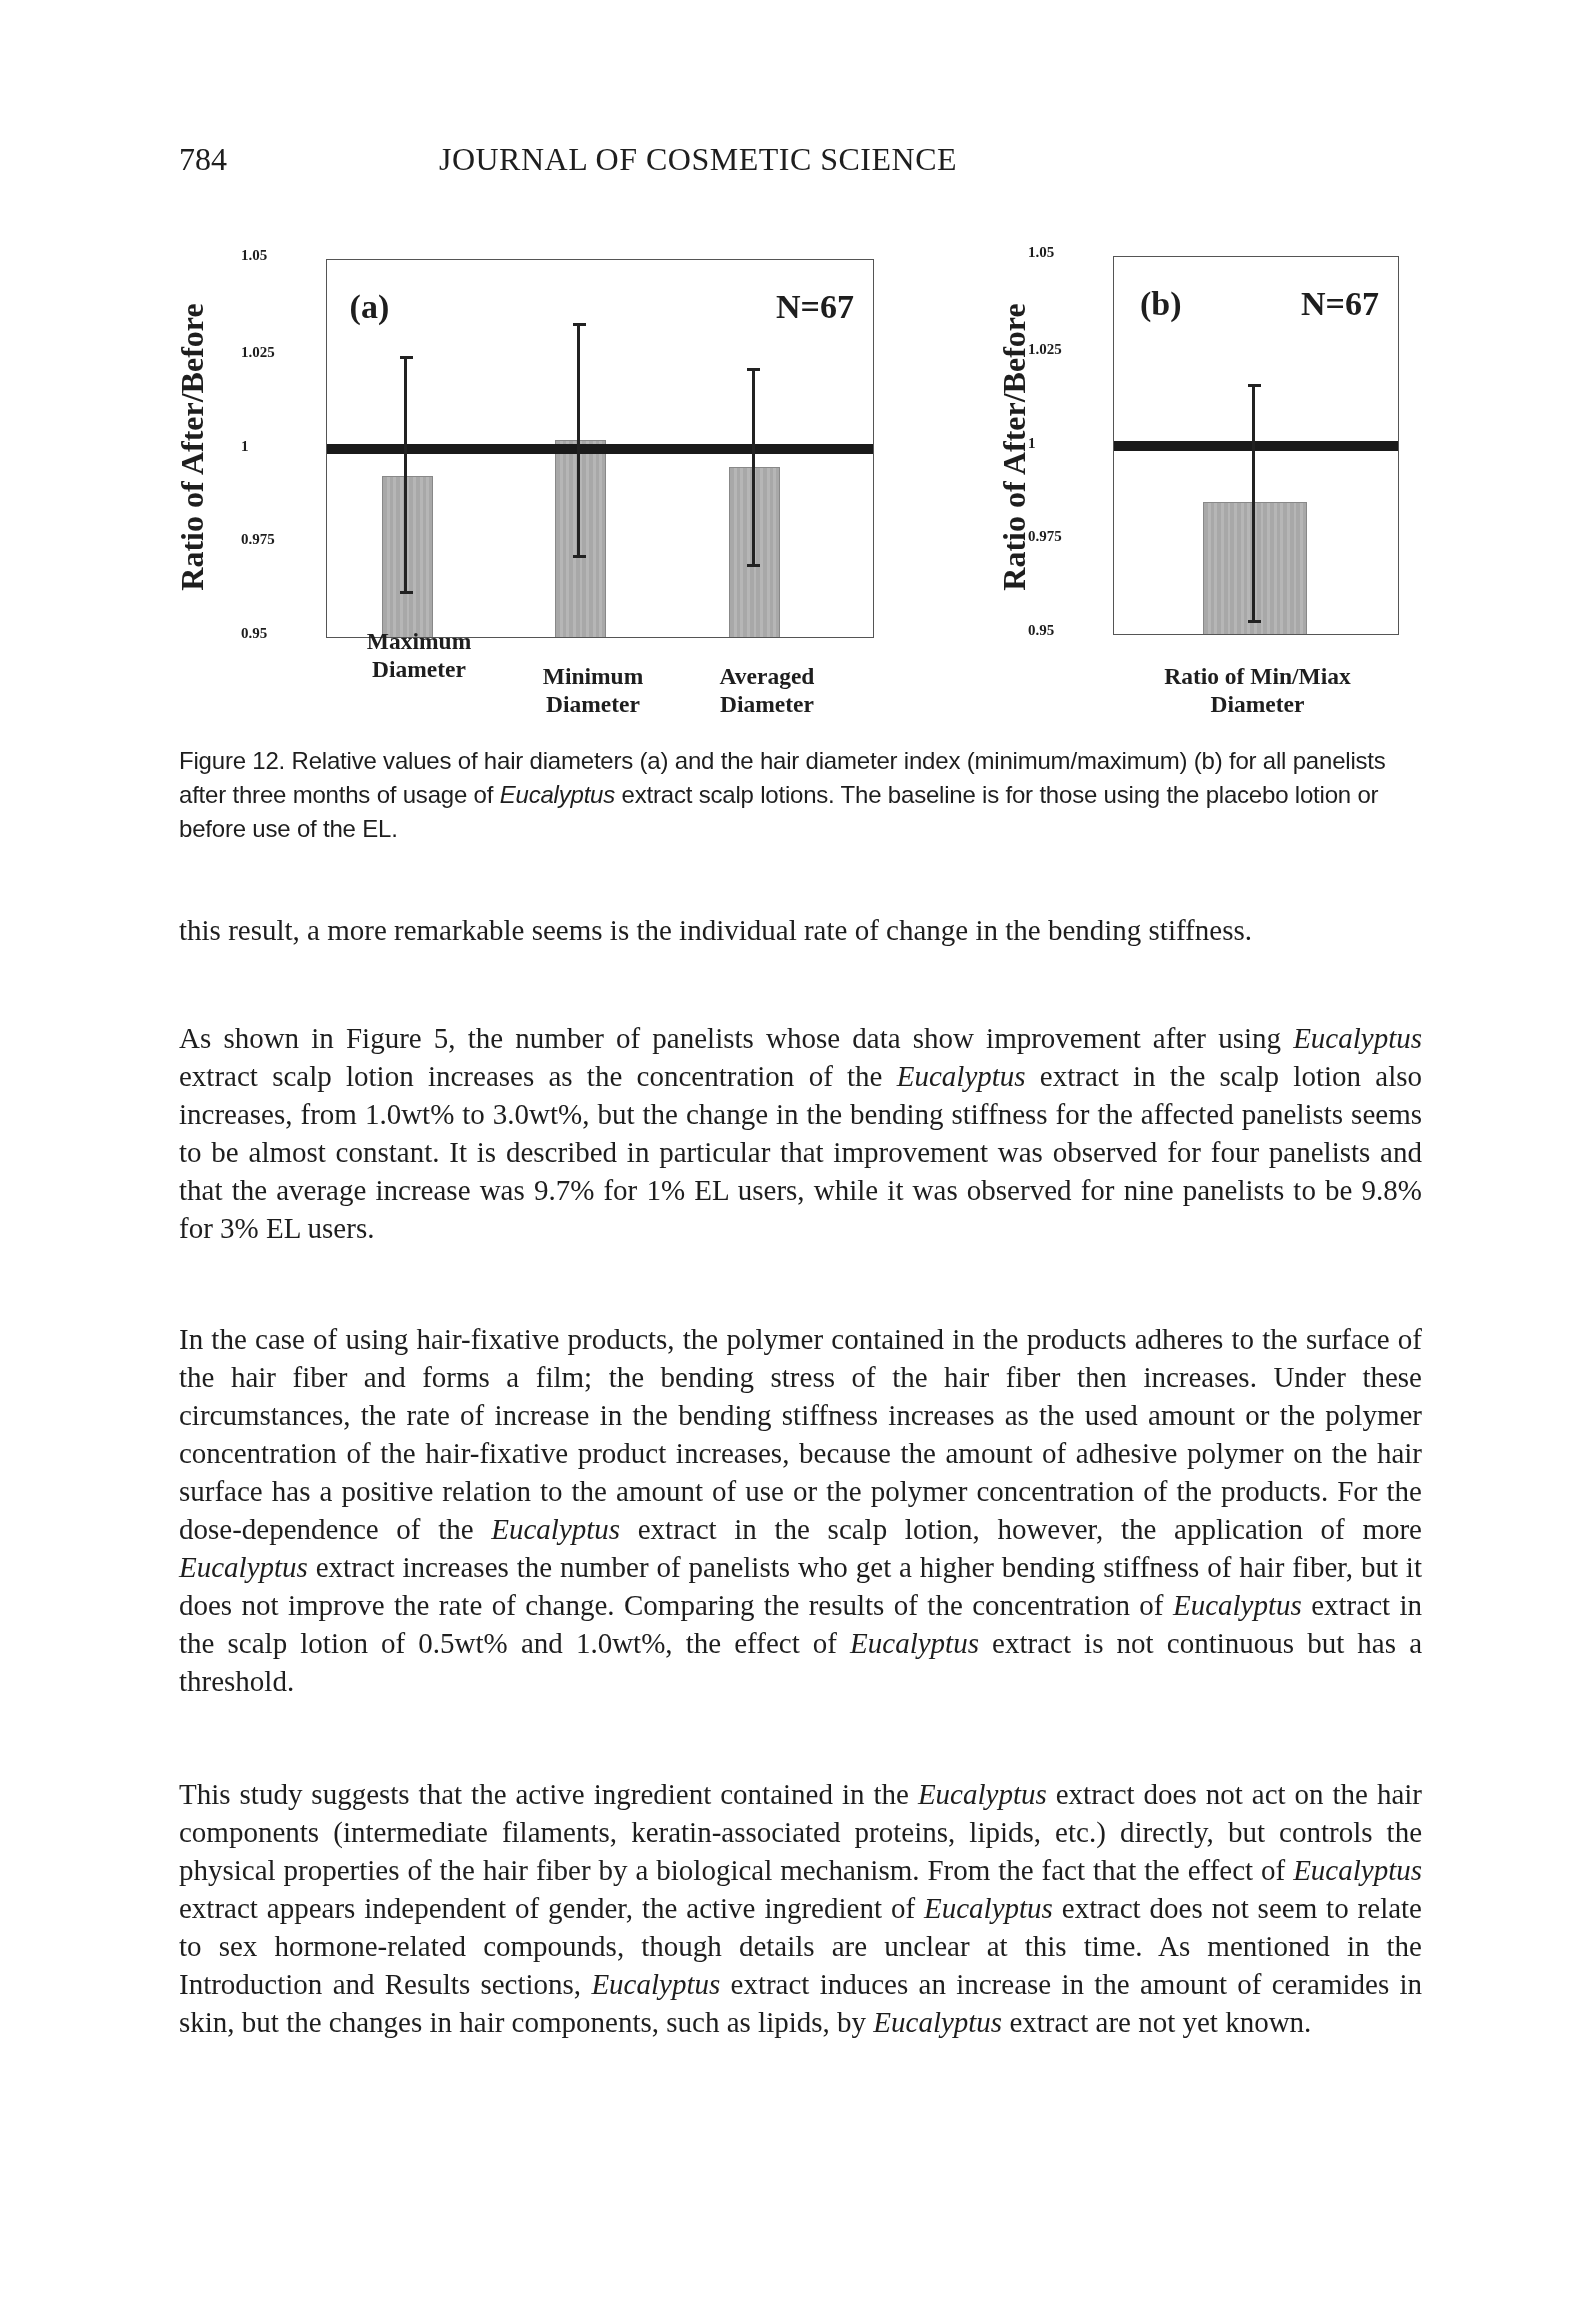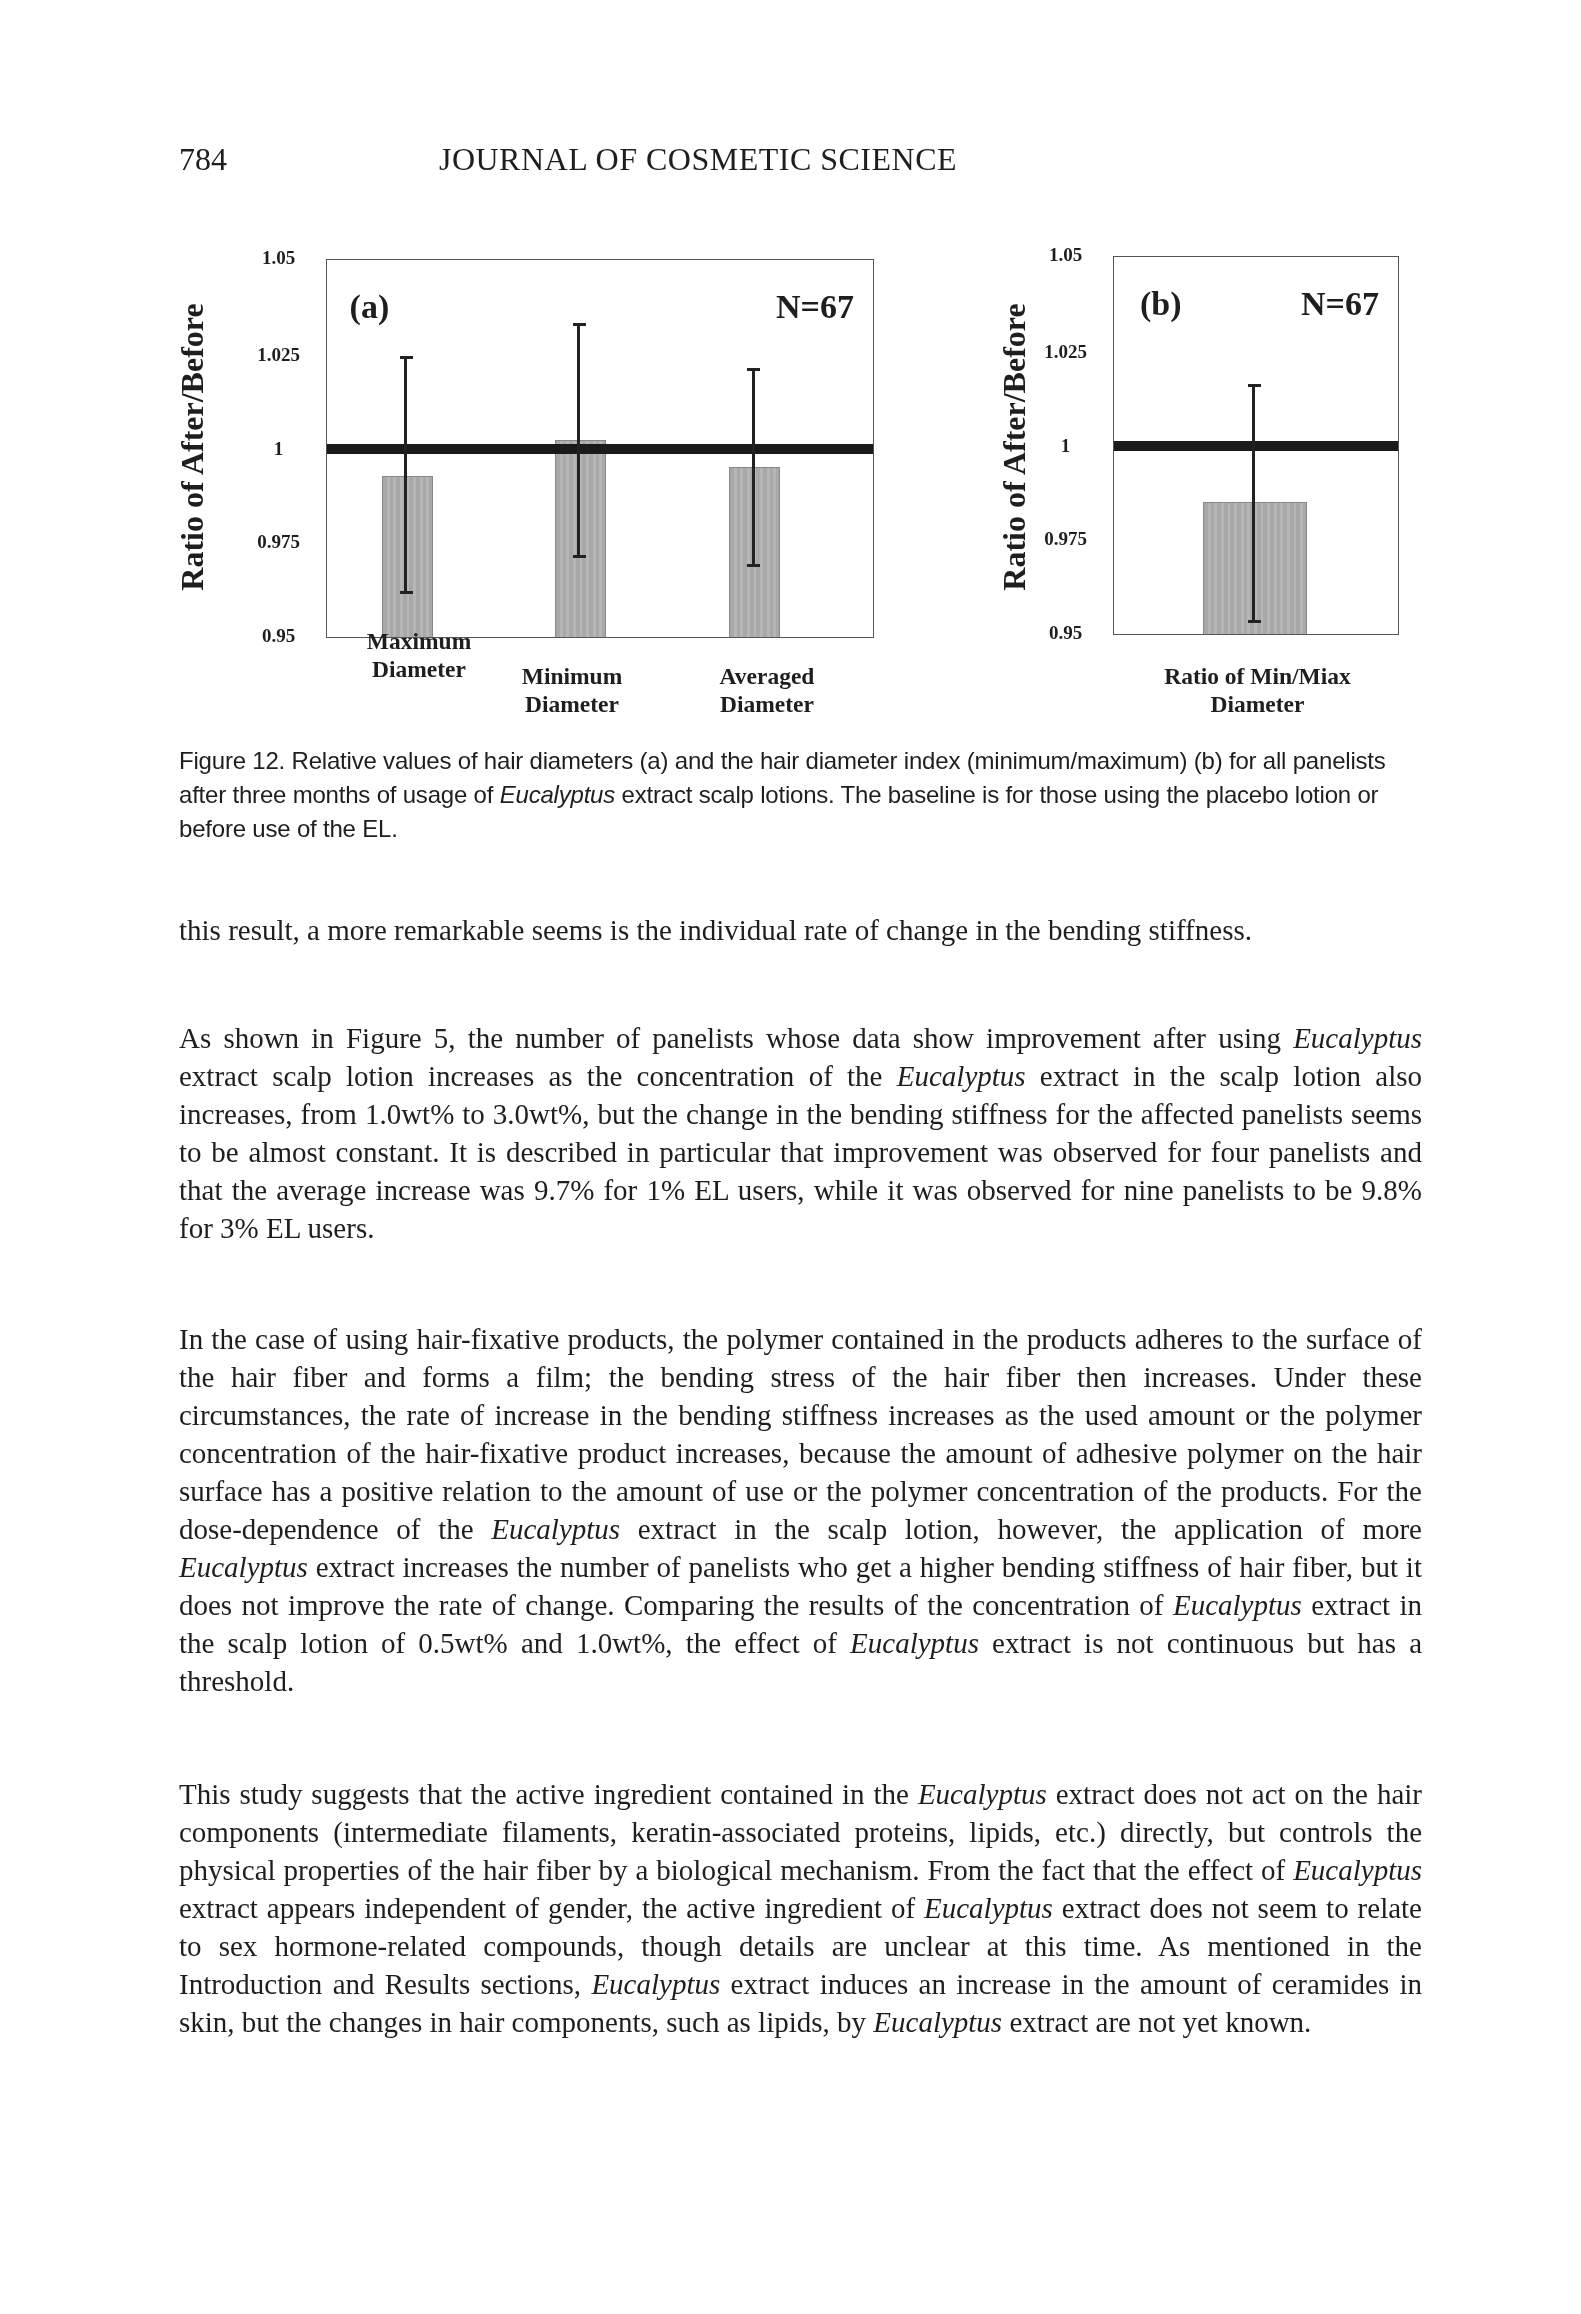--- a/index.html
+++ b/index.html
@@ -2,21 +2,21 @@
 <html style="font-size:15px"><head>
 <meta charset="utf-8">
 <style>
   html, body { margin: 0; padding: 0; background: #ffffff; }
   body { width: 1582px; height: 2315px; position: relative; overflow: hidden; color: #1e1e1e; font-family: "Liberation Serif", "DejaVu Serif", serif; }
   .abs { position: absolute; }
   .page-number { left: 179px; top: 141px; font-size: 32px; }
   .running-head { left: 340px; top: 141px; width: 716px; text-align: center; font-size: 32px; letter-spacing: 0.5px; }
 
   .ytitle { font-weight: bold; font-size: 32px; white-space: nowrap; transform: rotate(-90deg); transform-origin: center center; text-align: center; }
-  .tick { font-weight: bold; font-size: 19px; text-align: center; width: 75px; font-family: "Liberation Serif", serif; }
+  .tick { font-weight: bold; font-size: 15px; text-align: left; width: 75px; font-family: "Liberation Serif", serif; }
   .plot { border: 1.9px solid #555; background: #fff; }
   .baseline { position: absolute; left: 0; right: 0; height: 10.4px; background: #1a1a1a; }
   .bar { position: absolute; background: repeating-linear-gradient(90deg, #a8a8a8 0px, #a8a8a8 3.8px, #b6b6b6 3.8px, #b6b6b6 6.6px); border: 0.9px solid #888; border-bottom: none; }
   .err { position: absolute; width: 2.8px; background: #222; }
   .cap { position: absolute; height: 2.8px; width: 13px; background: #222; }
   .panel-label { position: absolute; font-weight: bold; font-size: 34px; }
   .xlabel { font-weight: bold; font-size: 23.5px; text-align: center; line-height: 28px; }
 
   .caption { left: 179px; top: 744px; width: 1243px; font-size: 24px; line-height: 34px; font-family: "Liberation Sans", sans-serif; font-stretch: condensed; letter-spacing: -0.2px; }
   .caption .fig { font-weight: normal; }
@@ -57,21 +57,21 @@
 
     <div class="err" style="left:425px; top:109px; height:196px;"></div>
     <div class="cap" style="left:420px; top:108px;"></div>
     <div class="cap" style="left:420px; top:304px;"></div>
   </div>
 
   <div class="abs xlabel" style="left:339px; top:627px; width:160px;">
     <div>Maximum</div>
     <div>Diameter</div>
   </div>
-  <div class="abs xlabel" style="left:492px; top:662px; width:160px;">
+  <div class="abs xlabel" style="left:513px; top:662px; width:160px;">
     <div>Minimum</div>
     <div>Diameter</div>
   </div>
   <div class="abs xlabel" style="left:687px; top:662px; width:160px;">
     <div>Averaged</div>
     <div>Diameter</div>
   </div>
 </div>
 
 <div class="abs" style="left:0;top:0;">

